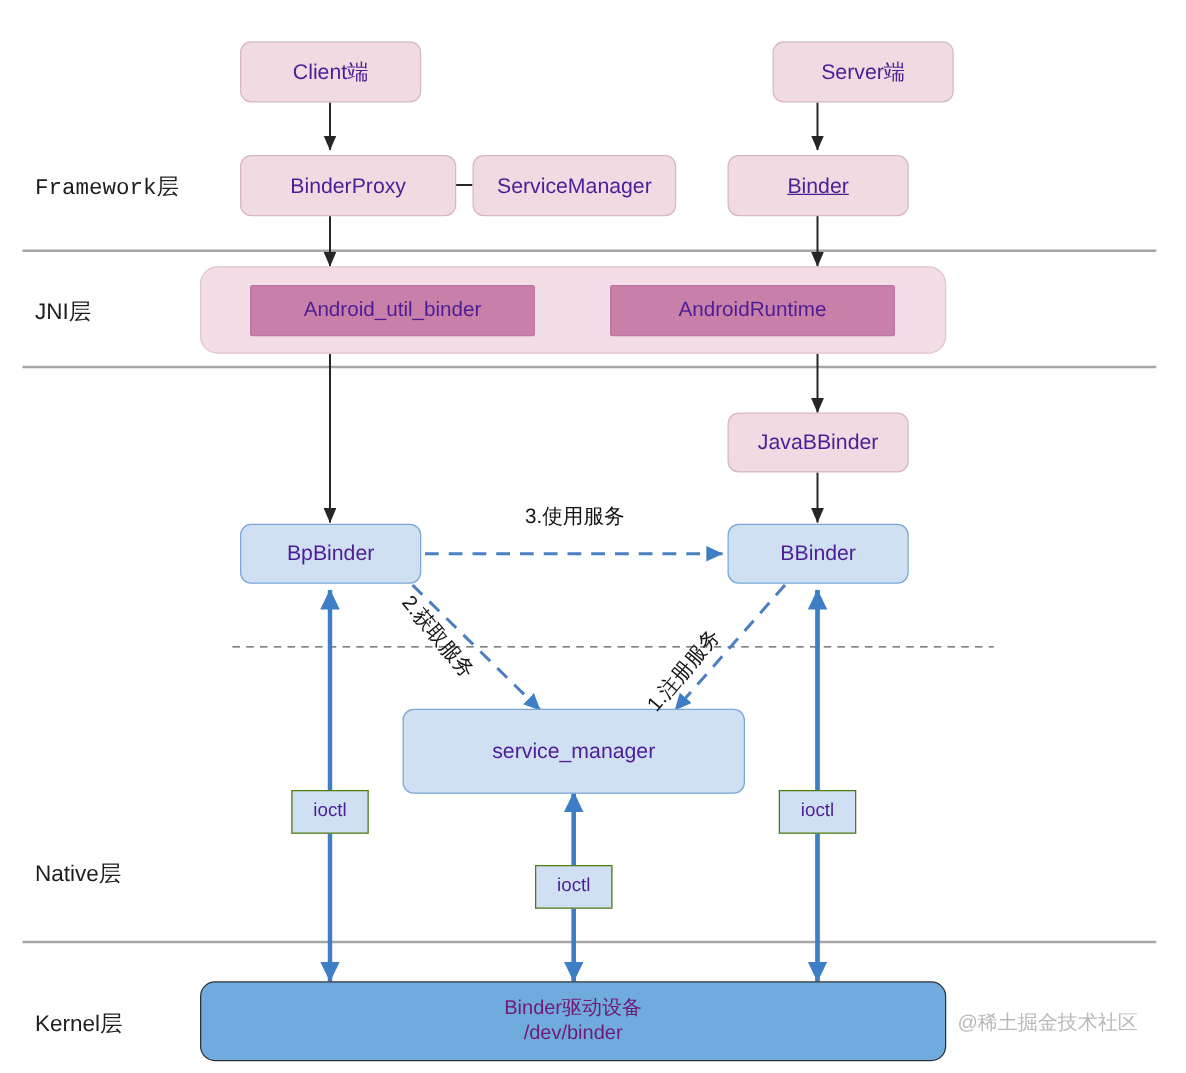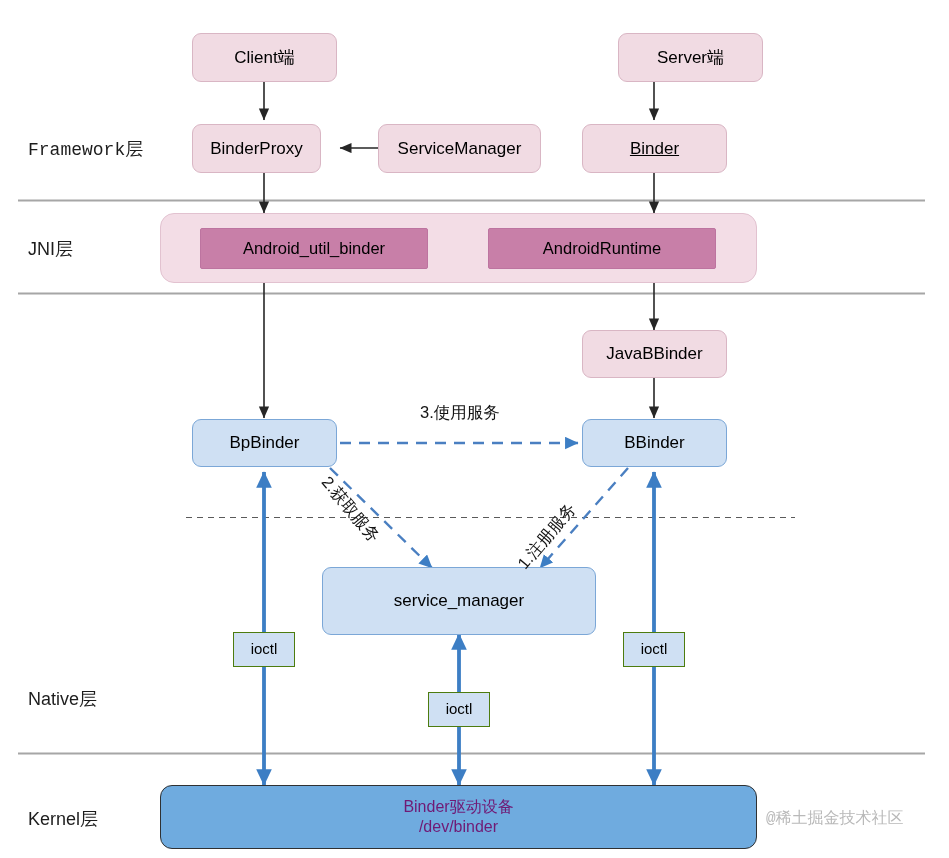--- a/index.html
+++ b/index.html
@@ -20,21 +20,21 @@
     width:949px; height:858px;
     pointer-events:none;
   }
   .node{
     position:absolute;
     box-sizing:border-box;
     display:flex;
     align-items:center;
     justify-content:center;
     text-align:center;
-    color:#000000;
+    color:#4c1d95;
     line-height:1.25;
     white-space:pre-line;
   }
   
   .pink{
     background:#f1dbe3;
     border:1px solid #d9b6c4;
     border-radius:9px;
     font-size:17px;
   }
@@ -87,21 +87,20 @@
     white-space:nowrap;
   }
   .edge-label.rot-pos{ transform:rotate(50deg); transform-origin:left top; }
   .edge-label.rot-neg{ transform:rotate(-50deg); transform-origin:left top; }
   
   .watermark{
     position:absolute;
     font-size:16px;
     color:#b9b9b9;
     white-space:nowrap;
-    font-family:Liberation Mono, monospace;
   }
 </style>
 </head>
 <body>
 
 <div id="canvas">
 
   <svg id="wires" viewBox="0 0 949 858">
     <defs>
       <marker id="ah-black" markerWidth="9" markerHeight="9" refX="7.2" refY="3.2" orient="auto" markerUnits="strokeWidth">
@@ -155,21 +154,21 @@
 
   <div class="layer-label" style="left:28px; top:137px;font-family:Liberation Mono, monospace;">Framework层</div>
   <div class="layer-label" style="left:28px; top:237px;">JNI层</div>
   <div class="layer-label" style="left:28px; top:687px;">Native层</div>
   <div class="layer-label" style="left:28px; top:807px;">Kernel层</div>
 
   <div class="node pink" style="left:192px; top:33px; width:145px; height:49px;">Client端</div>
 
   <div class="node pink" style="left:582px; top:33px; width:145px; height:49px;margin-left:36px;">Server端</div>
 
-  <div class="node pink" style="left:192px; top:124px; width:129px; height:49px;">BinderProxy</div>
+  <div class="node pink" style="left:192px; top:124px; width:173px; height:49px;">BinderProxy</div>
 
   <div class="node pink" style="left:378px; top:124px; width:163px; height:49px;">ServiceManager</div>
 
   <div class="node pink" style="left:582px; top:124px; width:145px; height:49px;text-decoration:underline;">Binder</div>
 
   <div class="node jni-shell" style="left:160px; top:213px; width:597px; height:70px;"></div>
 
   <div class="node jni-chip" style="left:200px; top:228px; width:228px; height:41px;">Android_util_binder</div>
 
   <div class="node jni-chip" style="left:488px; top:228px; width:228px; height:41px;">AndroidRuntime</div>

